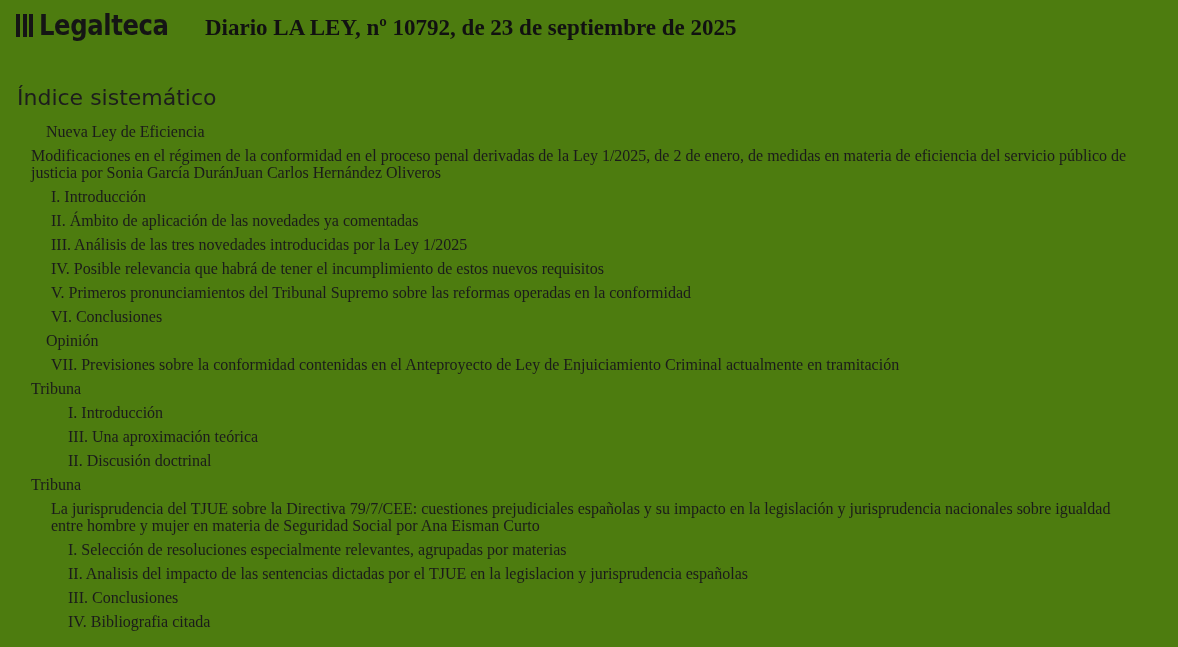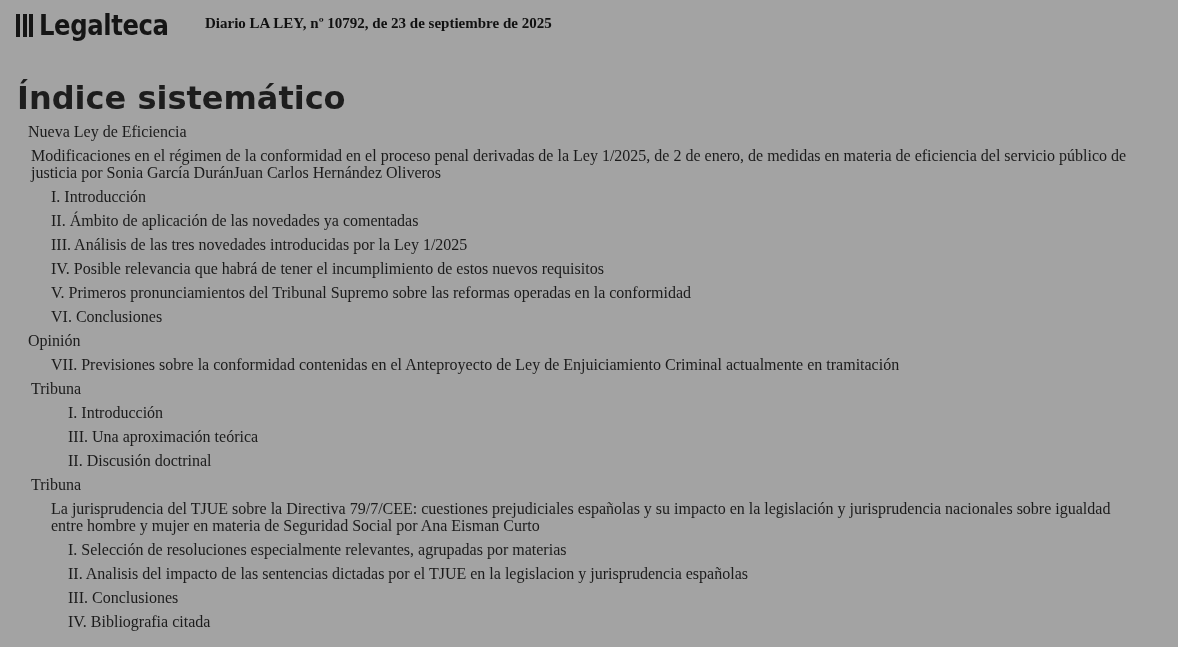--- a/index.html
+++ b/index.html
@@ -1,57 +1,57 @@
 <!DOCTYPE html>
 <html lang="es"><head>
 <meta charset="utf-8">
 <style>
   html,body{margin:0;padding:0;}
   body{
     width:1178px;height:647px;overflow:hidden;
     background:#ffffff;color:#191919;
     font-family:"Liberation Serif",serif;
   }
-  .page{position:relative;width:1178px;height:647px;background:#a3a3a3;}
+  .page{position:relative;width:1178px;height:647px;background:#4d7c0f;}
 
   
   .header{position:relative;height:46px;}
   .logo{
     position:absolute;left:16px;top:10px;
     display:flex;align-items:center;text-decoration:none;color:#151515;
   }
   .logo-bars{display:inline-flex;align-items:center;margin-right:3px;}
   .logo-bars i{display:inline-block;width:4px;height:23px;background:#151515;margin-right:2.5px;}
   .logo-text{
     display:inline-block;
     font-family:"DejaVu Sans",sans-serif;
     font-size:29px;font-weight:700;letter-spacing:-0.5px;line-height:30px;
     transform:scaleX(.84);transform-origin:left center;
   }
   .journal-title{
     position:absolute;left:205px;top:15px;
     font-family:"Liberation Serif",serif;
-    font-size:15px;font-weight:700;color:#111;white-space:nowrap;text-align:right;
+    font-size:23px;font-weight:700;color:#111;white-space:nowrap;text-align:right;
   }
 
   
   .page-title{
     margin:38px 0 11px 17px;
     font-family:"DejaVu Sans",sans-serif;
-    font-size:32px;font-weight:700;color:#1d1d1d;
+    font-size:22px;font-weight:400;color:#1d1d1d;
     line-height:28px;letter-spacing:0;
   }
 
   
   .toc{padding-right:40px;}
   .toc-entry{
     font-size:16px;line-height:17px;margin-bottom:7px;
     color:#1b1b1b;cursor:pointer;
   }
-  .lvl0{padding-left:28px;}
+  .lvl0{padding-left:28px;margin-left:18px;}
   .lvl1{padding-left:31px;}
   .lvl2{padding-left:51px;}
   .lvl3{padding-left:68px;}
 </style>
 </head>
 <body>
 
 <div class="page">
 
   <header class="header">

